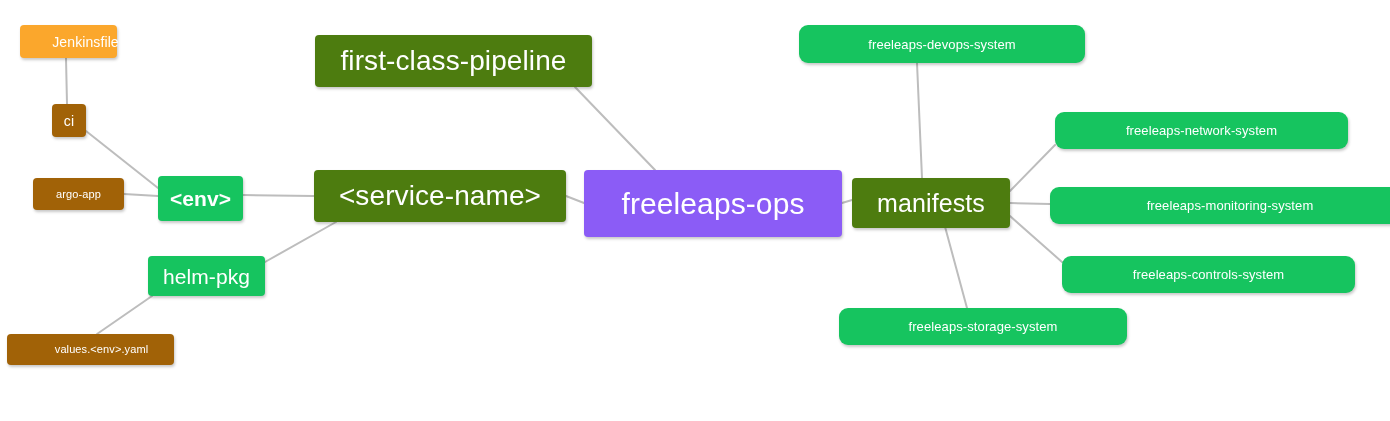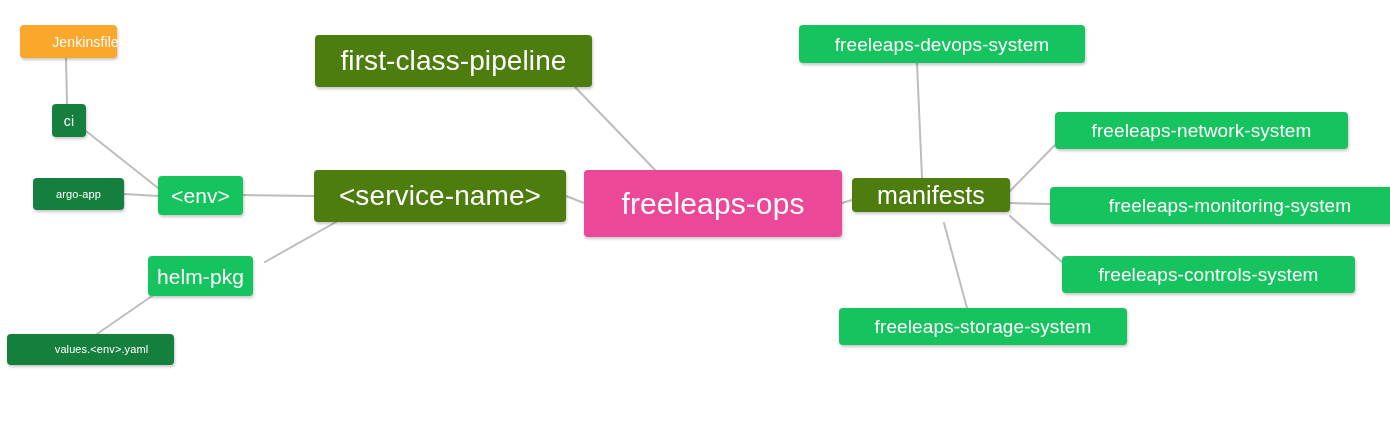--- a/index.html
+++ b/index.html
@@ -35,31 +35,31 @@
     justify-content: center;
     border-radius: 4px;
     color: #ffffff;
     white-space: nowrap;
     line-height: 1;
     letter-spacing: 0.1px;
     box-shadow: 1px 2px 3px rgba(0,0,0,0.22);
     padding: 0 10px;
     user-select: none;
   }
-  .n-root      { background: #ec4899; }
+  .n-root      { background: #8b5cf6; }
   .n-blue      { background: #4d7c0f; }
   .n-green     { background: #16c45f; }
   .n-orange    { background: #fba72c; }
-  .n-red       { background: #15803d; }
+  .n-red       { background: #a16207; }
 
   .sz-root  { font-size: 30px; }
   .sz-xl    { font-size: 28px; }
   .sz-lg    { font-size: 25px; }
   .sz-md    { font-size: 21px; }
-  .sz-sm    { font-size: 19px; }
+  .sz-sm    { font-size: 13px; border-radius: 9px; }
   .sz-xs    { font-size: 11px; }
   .sz-xxs   { font-size: 14px; }
 </style>
 </head>
 <body>
 
 <div id="canvas">
   <svg id="edges" width="1390" height="421" viewBox="0 0 1390 421" xmlns="http://www.w3.org/2000/svg">
       <line x1="584" y1="203" x2="566" y2="196" stroke="#bdbdbd" stroke-width="2" stroke-linecap="round"></line>
       <line x1="842" y1="203" x2="852" y2="200" stroke="#bdbdbd" stroke-width="2" stroke-linecap="round"></line>
@@ -73,23 +73,23 @@
       <line x1="922" y1="178" x2="917" y2="63" stroke="#bdbdbd" stroke-width="2" stroke-linecap="round"></line>
       <line x1="1010" y1="191" x2="1055" y2="145" stroke="#bdbdbd" stroke-width="2" stroke-linecap="round"></line>
       <line x1="1010" y1="203" x2="1050" y2="204" stroke="#bdbdbd" stroke-width="2" stroke-linecap="round"></line>
       <line x1="1010" y1="216" x2="1062" y2="262" stroke="#bdbdbd" stroke-width="2" stroke-linecap="round"></line>
       <line x1="944" y1="223" x2="967" y2="308" stroke="#bdbdbd" stroke-width="2" stroke-linecap="round"></line>
     </svg>
   <div id="nodes">
       <div class="node n-root sz-root" style="left: 584px; top: 170px; width: 258px; height: 67px;">freeleaps-ops</div>
       <div class="node n-blue sz-xl" style="left: 314px; top: 170px; width: 252px; height: 52px;">&lt;service-name&gt;</div>
       <div class="node n-blue sz-xl" style="left: 315px; top: 35px; width: 277px; height: 52px;">first-class-pipeline</div>
-      <div class="node n-blue sz-lg" style="left: 852px; top: 178px; width: 158px; height: 34px;">manifests</div>
-      <div class="node n-green sz-md" style="left: 158px; top: 176px; width: 85px; height: 39px;">&lt;env&gt;</div>
-      <div class="node n-green sz-md" style="left: 148px; top: 256px; width: 105px; height: 40px;">helm-pkg</div>
+      <div class="node n-blue sz-lg" style="left: 852px; top: 178px; width: 158px; height: 50px;">manifests</div>
+      <div class="node n-green sz-md" style="left: 158px; top: 176px; width: 85px; height: 45px; font-weight: bold;">&lt;env&gt;</div>
+      <div class="node n-green sz-md" style="left: 148px; top: 256px; width: 117px; height: 40px;">helm-pkg</div>
       <div class="node n-orange sz-xxs" style="left: 20px; top: 25px; width: 97px; height: 33px; padding-left: 44px;">Jenkinsfile</div>
       <div class="node n-red sz-xxs" style="left: 52px; top: 104px; width: 34px; height: 33px;">ci</div>
       <div class="node n-red sz-xs" style="left: 33px; top: 178px; width: 91px; height: 32px;">argo-app</div>
       <div class="node n-red sz-xs" style="left: 7px; top: 334px; width: 167px; height: 31px; padding-left: 32px;">values.&lt;env&gt;.yaml</div>
       <div class="node n-green sz-sm" style="left: 799px; top: 25px; width: 286px; height: 38px;">freeleaps-devops-system</div>
       <div class="node n-green sz-sm" style="left: 1055px; top: 112px; width: 293px; height: 37px;">freeleaps-network-system</div>
       <div class="node n-green sz-sm" style="left: 1050px; top: 187px; width: 360px; height: 37px;">freeleaps-monitoring-system</div>
       <div class="node n-green sz-sm" style="left: 1062px; top: 256px; width: 293px; height: 37px;">freeleaps-controls-system</div>
       <div class="node n-green sz-sm" style="left: 815px; top: 308px; width: 288px; height: 37px; margin-left: 24px;">freeleaps-storage-system</div>
     </div>

